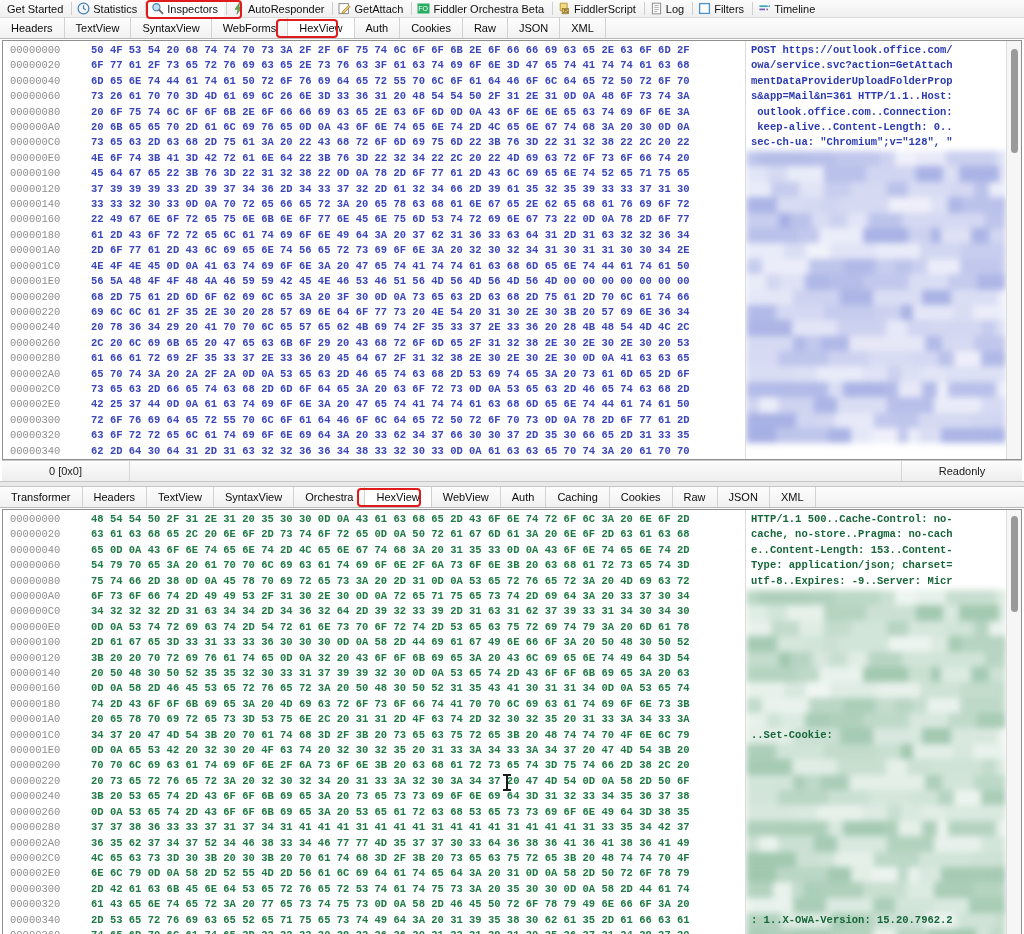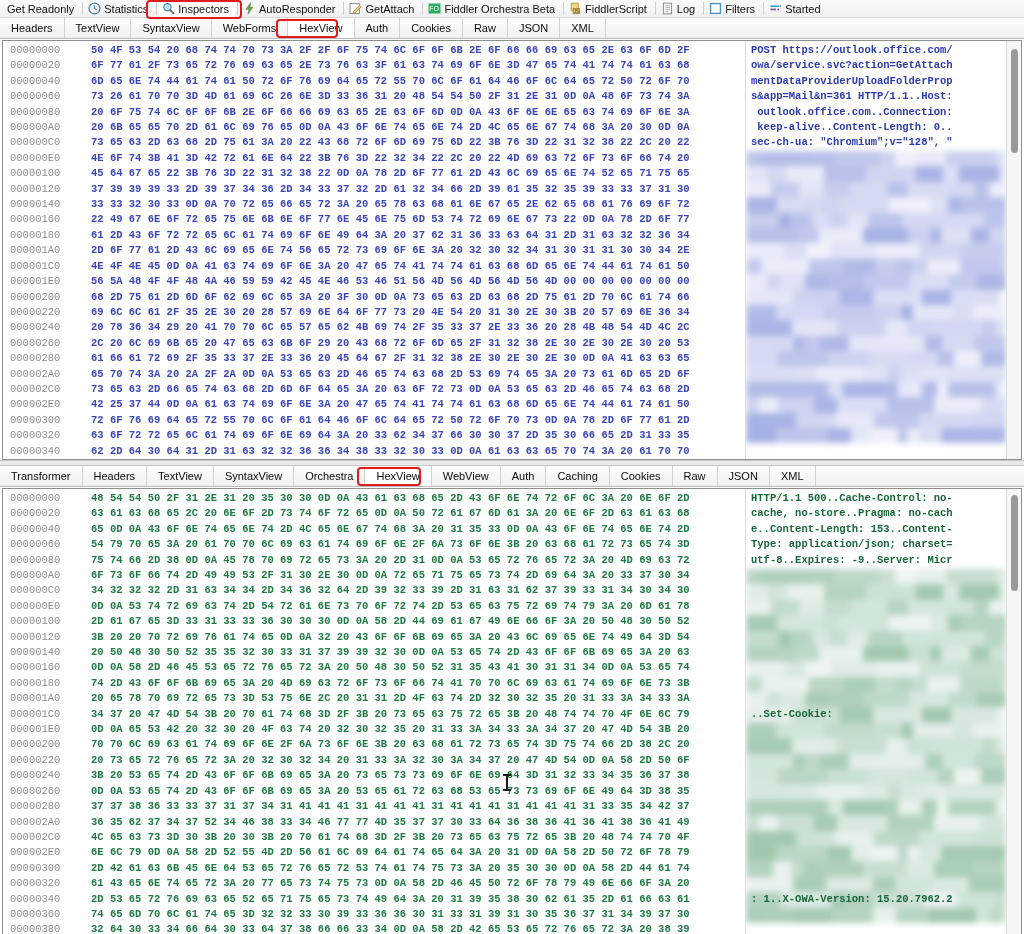--- a/index.html
+++ b/index.html
@@ -199,21 +199,21 @@
   .ibeam:after  { bottom: -1px; }
 </style>
 </head>
 <body>
 
 <div id="app">
 
   <div class="main-toolbar">
 
     <div class="mt-item">
-      <span>Get Readonly</span>
+      <span>Get Started</span>
     </div>
     <div class="mt-sep"></div>
 
     <div class="mt-item">
       <span class="ico">
         <svg viewBox="0 0 13 13" width="13" height="13">
             <circle cx="6.5" cy="6.5" r="5.4" fill="none" stroke="#3f7fb5" stroke-width="1.2"></circle>
             <path d="M6.5 3.3 V6.5 L8.8 7.8" fill="none" stroke="#3f7fb5" stroke-width="1.2"></path>
           </svg>
       </span>
@@ -299,21 +299,21 @@
 
     <div class="mt-item">
       <span class="ico">
         <svg viewBox="0 0 13 13" width="13" height="13">
             <path d="M1.4 4.2h8.4" stroke="#3aa6b9" stroke-width="1.7"></path>
             <path d="M1.4 7.4h5.6" stroke="#7d57b0" stroke-width="1.7"></path>
             <circle cx="11.2" cy="4.2" r="0.9" fill="#3aa6b9"></circle>
             <circle cx="9.2" cy="7.4" r="0.9" fill="#7d57b0"></circle>
           </svg>
       </span>
-      <span>Started</span>
+      <span>Timeline</span>
     </div>
 
     <div class="red-box" style="left:146px; top:0px; width:96px; height:19px;"></div>
   </div>
 
   <div class="pane req" style="flex:0 0 402px;">
 
     <div class="tabstrip">
       <div class="tab">
           <span>Headers</span>
@@ -623,20 +623,25 @@
  outlook.office.com..Connection:
  keep-alive..Content-Length: 0..
 sec-ch-ua: "Chromium";v="128", "</div>
         </div>
       </div>
       <div class="vscroll">
         <div class="vthumb" style="top:8px; height:104px;"></div>
       </div>
     </div>
 
+    <div class="statusbar">
+      <div class="sb-cell sb-pos">0 [0x0]</div>
+      <div class="sb-cell sb-mid"></div>
+      <div class="sb-cell sb-right">Readonly</div>
+    </div>
   </div>
 
   <div class="splitter"></div>
 
   <div class="pane resp" style="flex:1 1 auto;">
 
     <div class="tabstrip">
       <div class="tab">
           <span>Transformer</span>
         </div>

